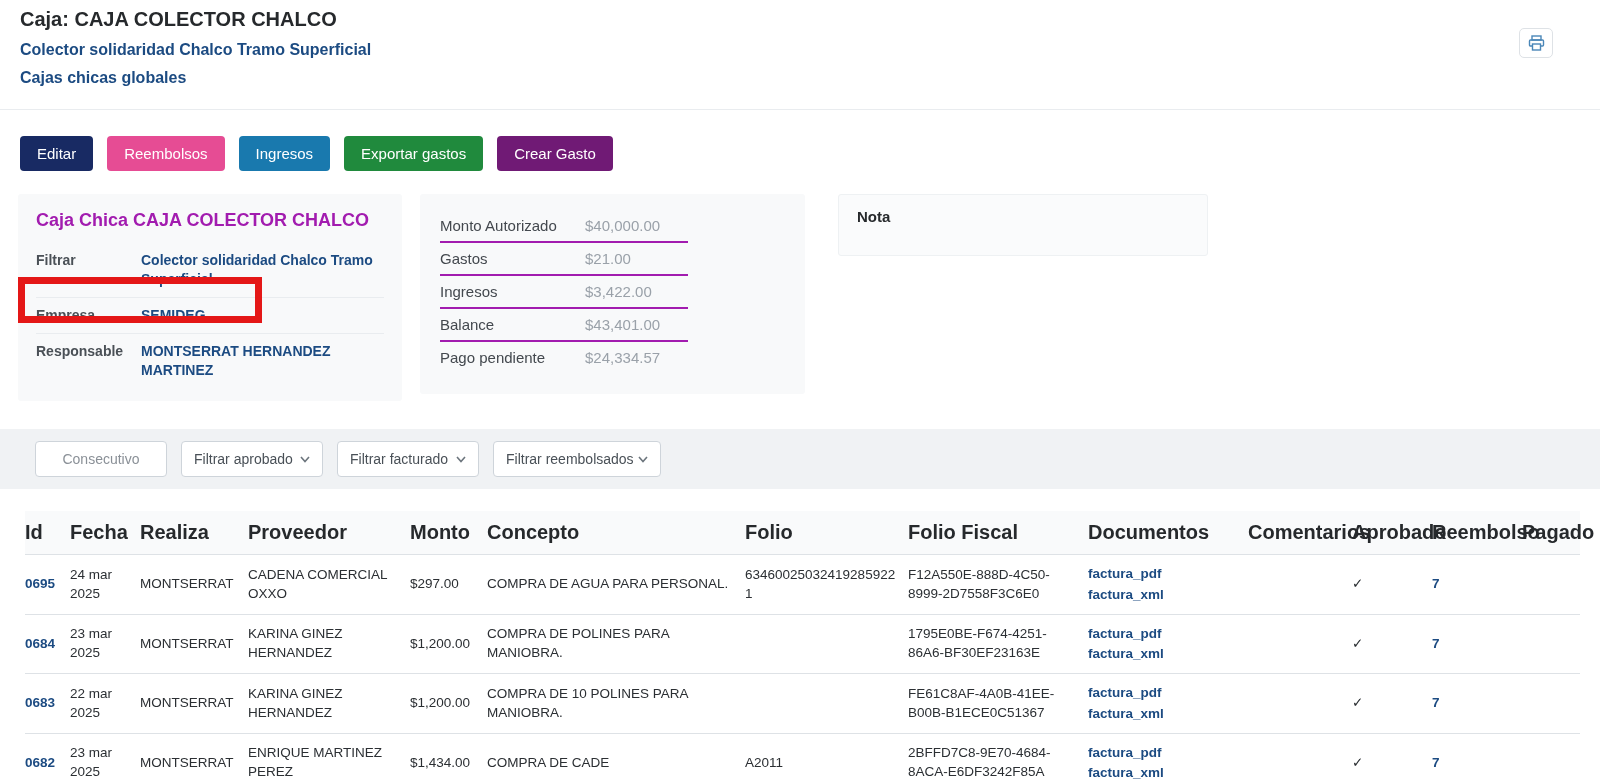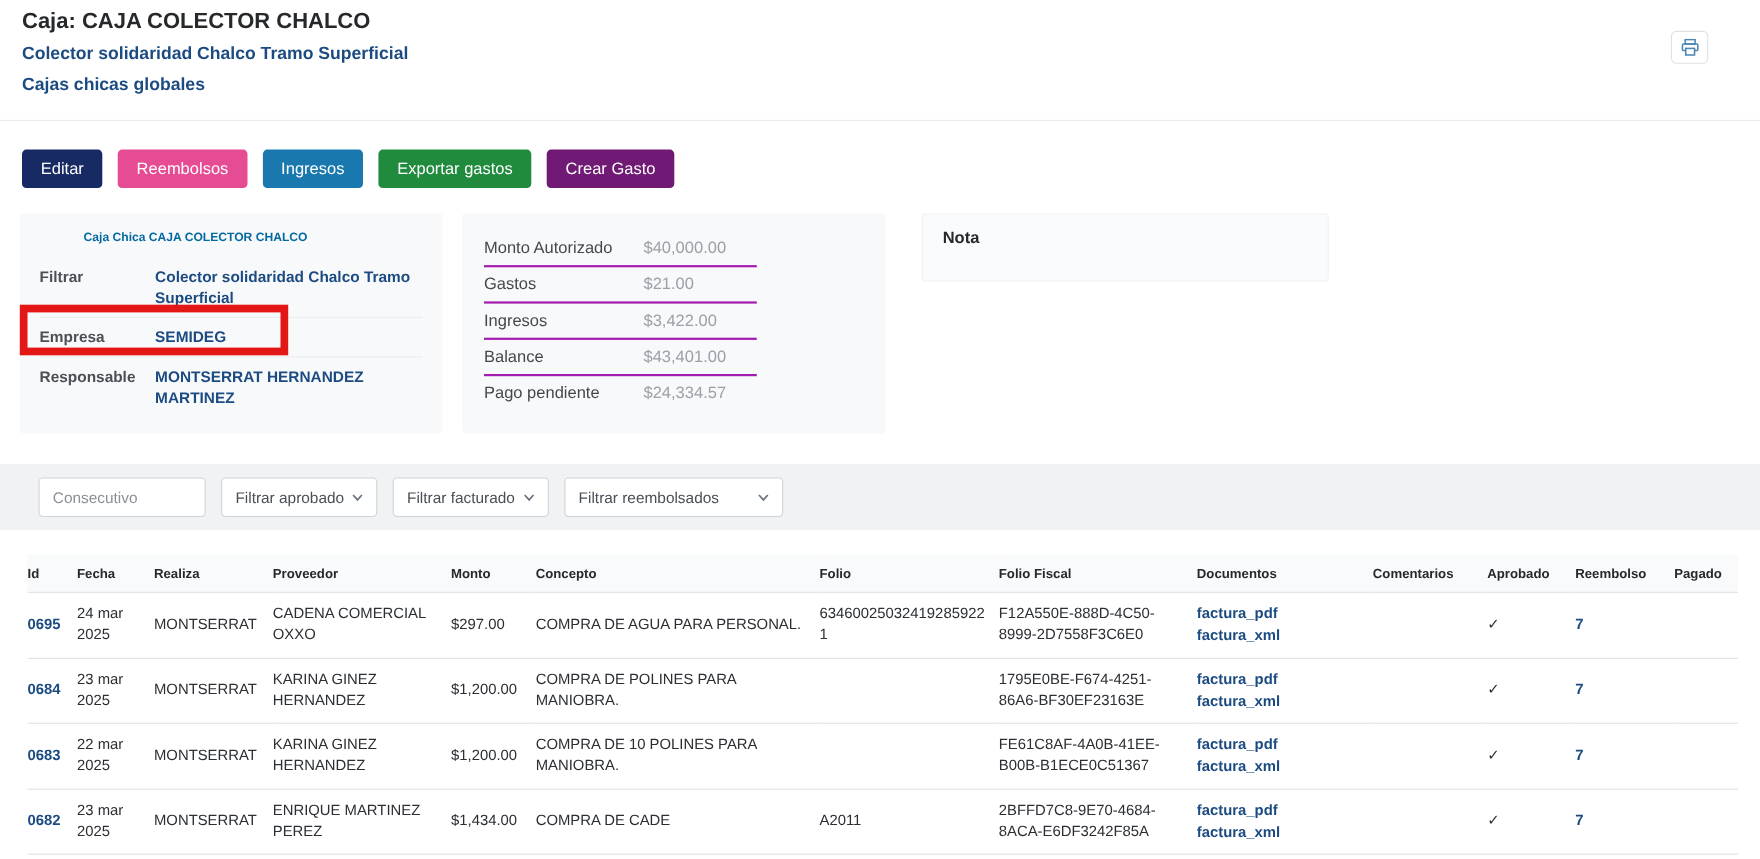--- a/index.html
+++ b/index.html
@@ -23,21 +23,21 @@
   .btn-editar { background:#182a63; }
   .btn-reembolsos { background:#e64c94; }
   .btn-ingresos { background:#1979ae; }
   .btn-exportar { background:#208a3d; }
   .btn-crear { background:#701a75; }
 
   
   .cards-row { display:flex; align-items:flex-start; margin:23px 0 0 18px; }
   .card { background:#f8f9fa; border-radius:3px; }
   .caja-card { width:384px; min-height:200px; padding:16px 18px 14px 18px; }
-  .caja-card-title { font-size:11px; font-weight:700; color:#0369a1; margin-bottom:12px;margin-left:40px; }
+  .caja-card-title { font-size:18px; font-weight:700; color:#a21caf; margin-bottom:12px; }
   .info-row { display:flex; padding:8px 0; }
   .info-row + .info-row { border-top:1px solid #e9ecef; }
   .info-label { flex:0 0 105px; font-size:14px; font-weight:700; color:#4a5056; line-height:1.35; }
   .info-value { font-size:14px; font-weight:700; color:#1c4b82; line-height:1.35; text-decoration:none; }
 
   .summary-card { width:385px; min-height:200px; padding:16px 20px; margin-left:18px; }
   .summary-inner { width:248px; }
   .summary-row { display:flex; padding:7px 0; align-items:baseline; }
   .summary-row + .summary-row { border-top:2px solid #a21caf; }
   .summary-label { flex:0 0 145px; font-size:15px; font-weight:400; color:#43484e; }
@@ -49,35 +49,35 @@
 
   
   .annotation-box { position:absolute; left:18px; top:277px; width:244px; height:46px;
     border:7px solid #e41717; z-index:50; pointer-events:none; }
 
   
   .filter-bar { margin-top:28px; background:#f0f2f4; padding:12px 35px; display:flex; align-items:center; }
   .filter-input { height:36px; border:1px solid #ced4da; border-radius:4px; background:#fff;
     font-size:14px; font-family:"Liberation Sans", sans-serif; color:#495057; padding:0 12px; }
   .filter-input::placeholder { color:#8a9097; }
-  .input-consecutivo { width:152px; }
+  .input-consecutivo { width:132px;text-align:center; }
   .select-box { height:36px; border:1px solid #ced4da; border-radius:4px; background:#fff;
     display:flex; align-items:center; justify-content:space-between; padding:0 12px;
     font-size:14px; color:#495057; cursor:pointer; margin-left:14px; }
   .sel-facturado { width:142px; }
   .sel-aprobado { width:142px; }
-  .sel-reembolsados { width:199px; }
+  .sel-reembolsados { width:168px; }
   .search-group { display:flex; margin-left:15px; }
   .input-buscar { width:170px; border-radius:4px 0 0 4px; }
   .search-btn { width:39px; height:36px; background:#14316b; border:none;
     border-radius:0 4px 4px 0; display:flex; align-items:center; justify-content:center; cursor:pointer; }
 
   
   .gastos-table { margin:22px 0 0 25px; width:1555px; border-collapse:collapse; table-layout:fixed; }
-  .gastos-table thead th { text-align:left; font-size:12px; font-weight:700; color:#26292c;
+  .gastos-table thead th { text-align:left; font-size:20px; font-weight:700; color:#26292c;
     padding:10px 8px 10px 0; background:#f9fafb; border-bottom:1px solid #dee2e6; }
   .gastos-table tbody td { font-size:13.5px; color:#2b2f33; padding:9px 8px 9px 0;
     vertical-align:middle; line-height:1.4; word-wrap:break-word; }
   .gastos-table tbody tr + tr td { border-top:1px solid #dee2e6; }
   .id-link, .doc-link, .reembolso-link { color:#1c4b82; font-weight:700; text-decoration:none; cursor:pointer; }
   .doc-link { display:block; line-height:1.5; }
   .check-cell { font-size:15px; color:#26292c; }
 </style>
 </head>
 <body>

